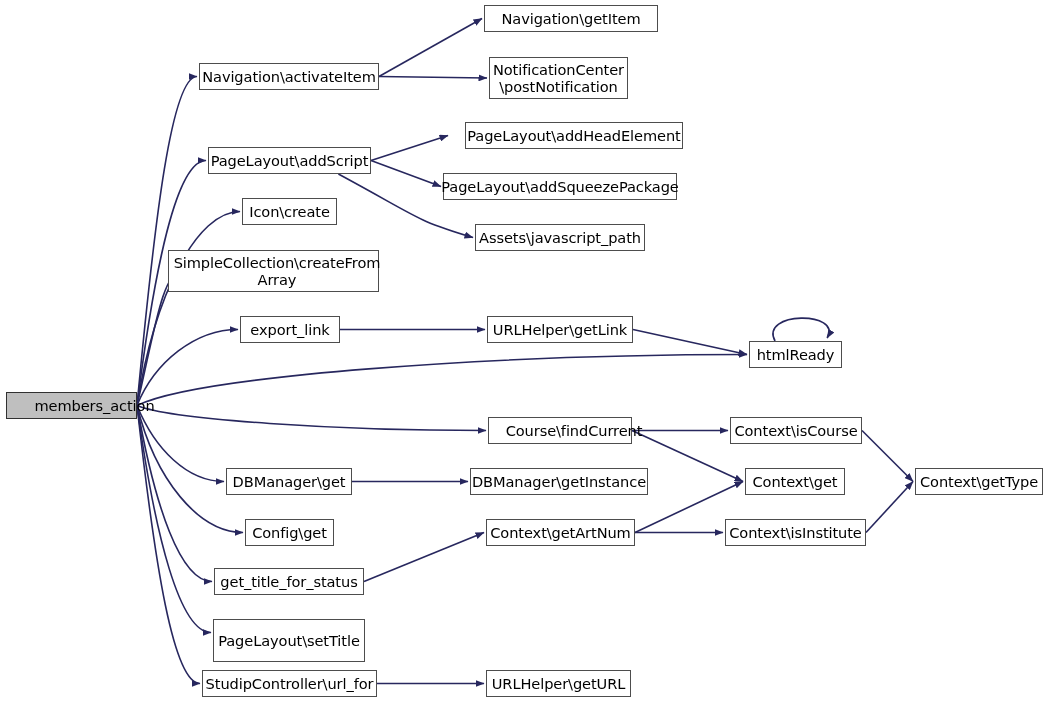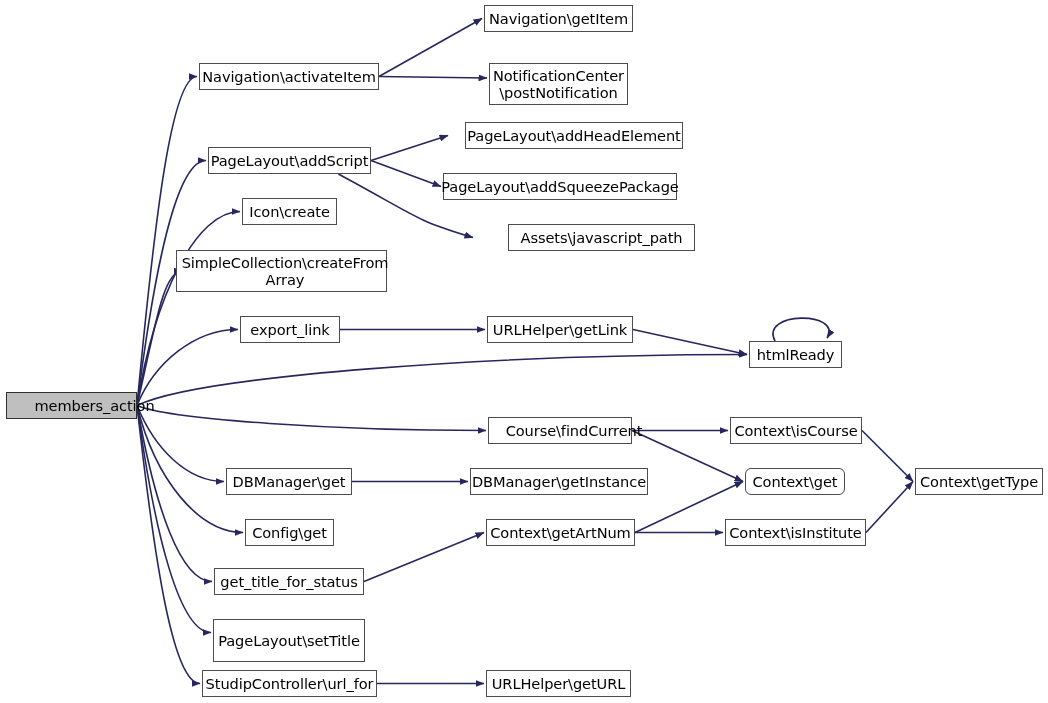--- a/index.html
+++ b/index.html
@@ -89,39 +89,39 @@
         <path d="M 635 532.5 L 743 481.5" marker-end="url(#arrow)"></path>
         <path d="M 635 532.5 L 723 532.5" marker-end="url(#arrow)"></path>
         <path d="M 866 532.5 L 913 481.5" marker-end="url(#arrow)"></path>
         <path d="M 377 683.5 L 484 683.5" marker-end="url(#arrow)"></path>
       </g>
   </svg>
 
   <div id="nodes">
       <div class="node root" style="left: 6px; top: 392px; width: 131px; height: 27px; padding-left: 46px;"><span class="node-label">members_action</span></div>
       <div class="node" style="left: 199px; top: 63px; width: 180px; height: 27px;"><span class="node-label">Navigation\activateItem</span></div>
-      <div class="node" style="left: 484px; top: 5px; width: 149px; height: 27px;"><span class="node-label">Navigation\getItem</span></div>
-      <div class="node" style="left: 489px; top: 63px; width: 139px; height: 42px;"><span class="node-label">NotificationCenter
+      <div class="node" style="left: 484px; top: 5px; width: 174px; height: 27px;"><span class="node-label">Navigation\getItem</span></div>
+      <div class="node" style="left: 489px; top: 57px; width: 139px; height: 42px;"><span class="node-label">NotificationCenter
 \postNotification</span></div>
       <div class="node" style="left: 208px; top: 147px; width: 163px; height: 27px;"><span class="node-label">PageLayout\addScript</span></div>
       <div class="node" style="left: 450px; top: 122px; width: 218px; height: 27px; margin-left: 15px;"><span class="node-label">PageLayout\addHeadElement</span></div>
       <div class="node" style="left: 443px; top: 173px; width: 234px; height: 27px;"><span class="node-label">PageLayout\addSqueezePackage</span></div>
-      <div class="node" style="left: 475px; top: 224px; width: 187px; height: 27px; margin-left: 33px;"><span class="node-label">Assets\javascript_path</span></div>
+      <div class="node" style="left: 475px; top: 224px; width: 170px; height: 27px;"><span class="node-label">Assets\javascript_path</span></div>
       <div class="node" style="left: 242px; top: 198px; width: 95px; height: 27px;"><span class="node-label">Icon\create</span></div>
-      <div class="node" style="left: 176px; top: 250px; width: 211px; height: 42px; padding-left: 7px;"><span class="node-label">SimpleCollection\createFrom
+      <div class="node" style="left: 168px; top: 250px; width: 211px; height: 42px; padding-left: 7px;"><span class="node-label">SimpleCollection\createFrom
 Array</span></div>
       <div class="node" style="left: 240px; top: 316px; width: 100px; height: 27px;"><span class="node-label">export_link</span></div>
       <div class="node" style="left: 487px; top: 316px; width: 146px; height: 27px;"><span class="node-label">URLHelper\getLink</span></div>
       <div class="node" style="left: 749px; top: 341px; width: 93px; height: 27px;"><span class="node-label">htmlReady</span></div>
       <div class="node" style="left: 488px; top: 417px; width: 144px; height: 27px; padding-left: 28px;"><span class="node-label">Course\findCurrent</span></div>
       <div class="node" style="left: 730px; top: 417px; width: 132px; height: 27px;"><span class="node-label">Context\isCourse</span></div>
       <div class="node" style="left: 915px; top: 468px; width: 128px; height: 27px;"><span class="node-label">Context\getType</span></div>
       <div class="node" style="left: 226px; top: 468px; width: 126px; height: 27px;"><span class="node-label">DBManager\get</span></div>
       <div class="node" style="left: 470px; top: 468px; width: 178px; height: 27px;"><span class="node-label">DBManager\getInstance</span></div>
-      <div class="node" style="left: 745px; top: 468px; width: 100px; height: 27px; border-radius: 6px;"><span class="node-label">Context\get</span></div>
+      <div class="node" style="left: 745px; top: 468px; width: 100px; height: 27px;"><span class="node-label">Context\get</span></div>
       <div class="node" style="left: 245px; top: 519px; width: 89px; height: 27px;"><span class="node-label">Config\get</span></div>
       <div class="node" style="left: 486px; top: 519px; width: 149px; height: 27px;"><span class="node-label">Context\getArtNum</span></div>
       <div class="node" style="left: 725px; top: 519px; width: 141px; height: 27px;"><span class="node-label">Context\isInstitute</span></div>
       <div class="node" style="left: 214px; top: 568px; width: 150px; height: 27px;"><span class="node-label">get_title_for_status</span></div>
       <div class="node" style="left: 213px; top: 619px; width: 152px; height: 43px;"><span class="node-label">PageLayout\setTitle</span></div>
       <div class="node" style="left: 202px; top: 670px; width: 175px; height: 27px;"><span class="node-label">StudipController\url_for</span></div>
       <div class="node" style="left: 486px; top: 670px; width: 145px; height: 27px;"><span class="node-label">URLHelper\getURL</span></div>
     </div>
 
 </div>

